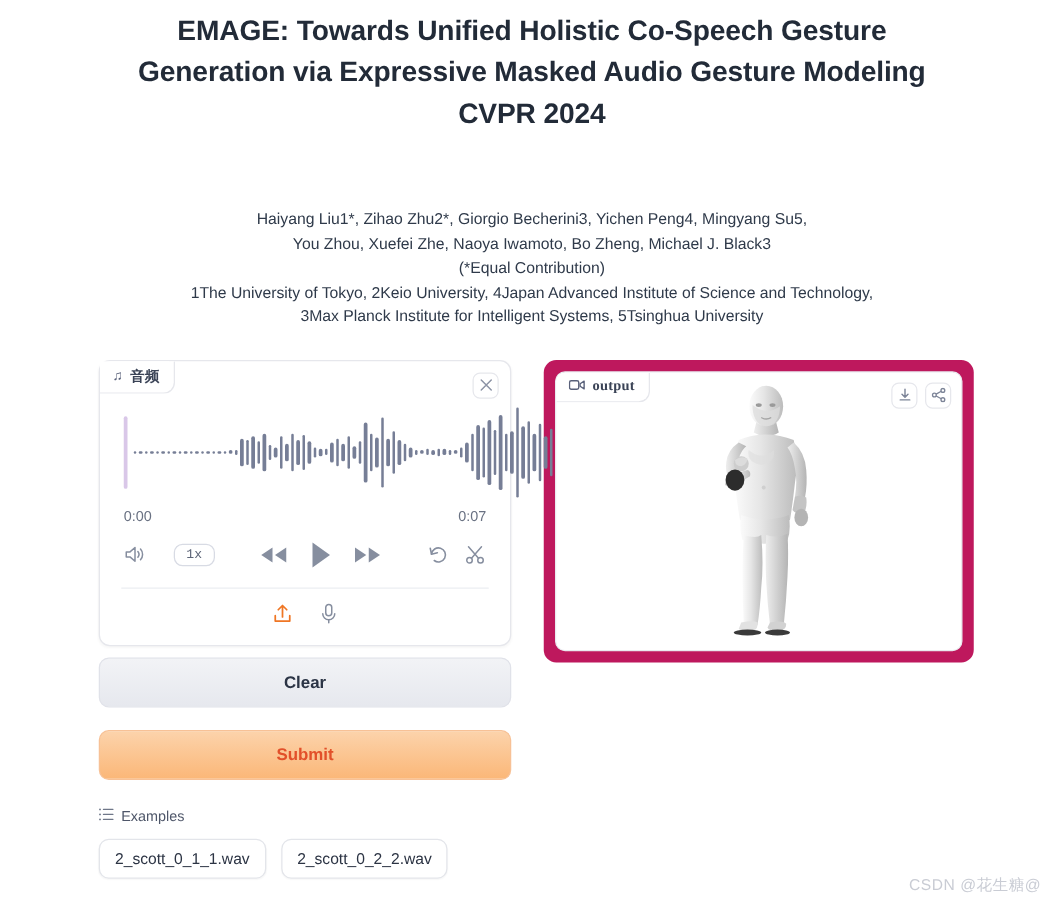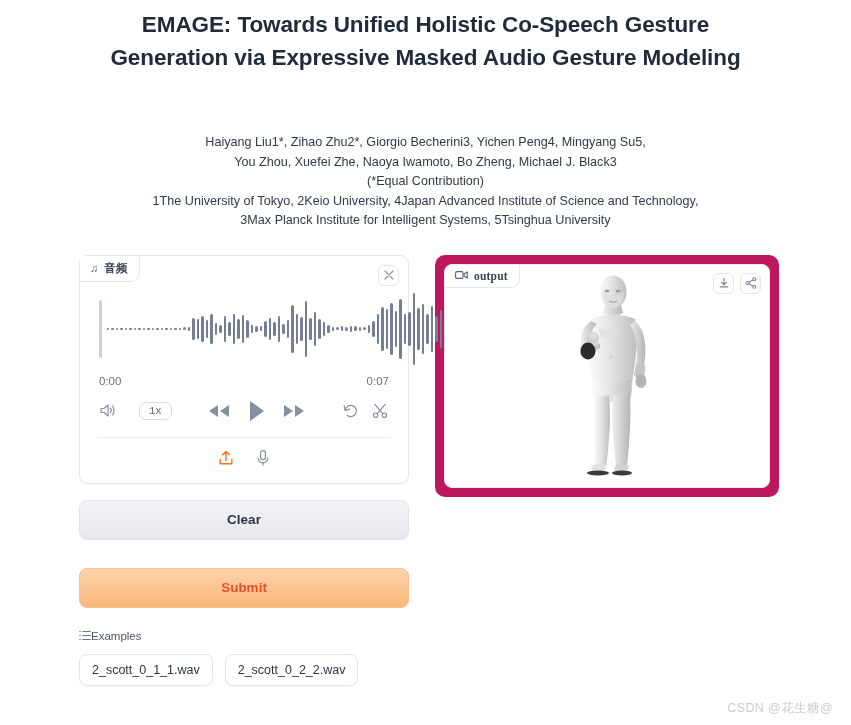--- a/index.html
+++ b/index.html
@@ -151,38 +151,38 @@
   .upload-row {
     display: flex;
     align-items: center;
     justify-content: center;
     gap: 20px;
     padding: 11px 0 6px;
   }
 
   
   .action-btn {
-    margin-top: 16px;
+    margin-top: 9px;
     height: 40px;
     border-radius: 8px;
     display: flex;
     align-items: center;
     justify-content: center;
     font-size: 13.5px;
     font-weight: bold;
     cursor: pointer;
     border: 1px solid transparent;
   }
   .btn-clear {
     background: linear-gradient(#f2f3f6, #e6e8ee);
     border-color: #e0e2e9;
     color: #2b3445;
   }
   .btn-submit {
-    margin-top: 28px;
+    margin-top: 18px;
     background: linear-gradient(#fcd3ab, #fbb778);
     border-color: #f7c196;
     color: #e2502a;
   }
 
   
   .output-outer {
     background: #be185d;
     border-radius: 10px;
     padding: 9px;
@@ -205,21 +205,21 @@
     inset: 0;
     display: flex;
     align-items: center;
     justify-content: center;
     padding-top: 4px;
   }
 
   
   .examples-area { padding: 22px 72px 0 79px; }
   .examples-head {
-    display: flex; align-items: center; 
+    display: flex; align-items: flex-end; gap: 6px;
     font-size: 11.5px; color: #4e5669;
   }
   .examples-row { display: flex; gap: 12px; margin-top: 11px; }
   .example-chip {
     border: 1px solid #e3e5ea;
     border-radius: 8px;
     background: #fff;
     padding: 8px 12px;
     font-size: 12.5px;
     color: #2c3444;
@@ -237,20 +237,21 @@
     letter-spacing: .4px;
   }
 </style>
 </head>
 <body>
 
 <div class="page-header">
   <h1 class="paper-title">
     <span>EMAGE: Towards Unified Holistic Co-Speech Gesture</span><br>
     <span>Generation via Expressive Masked Audio Gesture Modeling</span><br>
+    <span>CVPR 2024</span>
   </h1>
   <div class="authors-block">
     <div>Haiyang Liu1*, Zihao Zhu2*, Giorgio Becherini3, Yichen Peng4, Mingyang Su5,</div>
     <div>You Zhou, Xuefei Zhe, Naoya Iwamoto, Bo Zheng, Michael J. Black3</div>
     <div>(*Equal Contribution)</div>
     <div>1The University of Tokyo, 2Keio University, 4Japan Advanced Institute of Science and Technology,</div>
     <div>3Max Planck Institute for Intelligent Systems, 5Tsinghua University</div>
   </div>
 </div>
 

